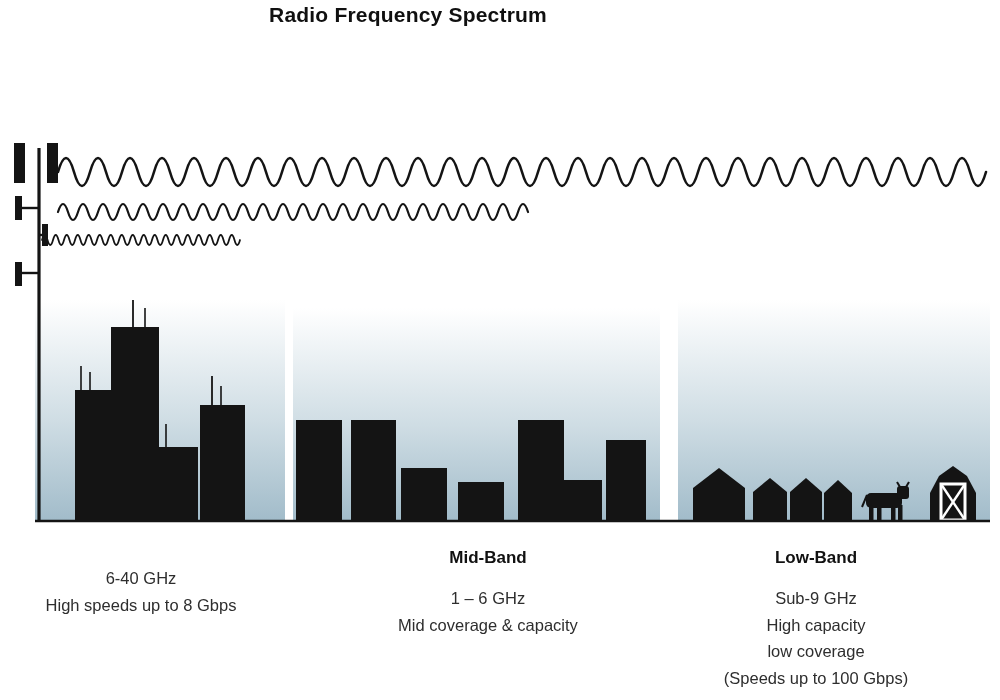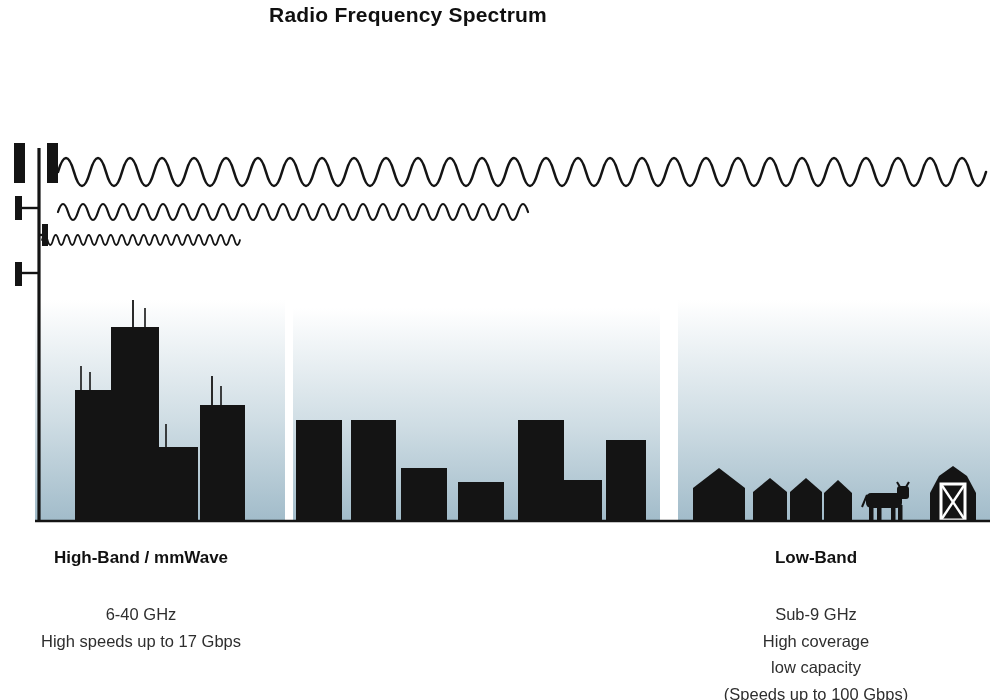--- a/index.html
+++ b/index.html
@@ -4,21 +4,21 @@
 <style>
   html,body{margin:0;padding:0;background:#ffffff;}
   .page{position:relative;width:1000px;height:700px;background:#ffffff;overflow:hidden;
         font-family:"Liberation Sans", sans-serif;color:#1c1c1c;}
   .title{position:absolute;top:3px;left:0;width:816px;text-align:center;
          font-size:21px;font-weight:bold;letter-spacing:.2px;color:#101010;}
   .scene{position:absolute;top:0;left:0;}
   .labels{position:absolute;top:548px;left:0;width:1000px;height:150px;}
   .band-col{position:absolute;top:0;text-align:center;}
   .band-col .band-name{font-size:17px;font-weight:bold;color:#111;}
-  .band-col .band-desc{margin-top:33px;font-size:16.5px;line-height:26.5px;color:#2e2e2e;}
+  .band-col .band-desc{margin-top:17px;font-size:16.5px;line-height:26.5px;color:#2e2e2e;}
   .col-high{left:0;width:282px;}
   .col-mid{left:345px;width:286px;}
   .col-low{left:670px;width:292px;}
 </style>
 </head>
 <body>
 
 <div class="page">
 
   <div class="title">Radio Frequency Spectrum</div>
@@ -101,32 +101,38 @@
       <line x1="941" y1="484" x2="965" y2="520" stroke="#ffffff" stroke-width="2.4"></line>
       <line x1="965" y1="484" x2="941" y2="520" stroke="#ffffff" stroke-width="2.4"></line>
     </g>
 
     <line x1="35" y1="521" x2="990" y2="521" stroke="#141414" stroke-width="2.6"></line>
   </svg>
 
   <div class="labels">
 
     <div class="band-col col-high">
-      <div class="band-name">High-Band / mmWave</div>
       <div class="band-desc">
         <div>6-40 GHz</div>
-        <div>High speeds up to 17 Gbps</div>
+        <div>High speeds up to 8 Gbps</div>
       </div>
     </div>
 
+    <div class="band-col col-mid">
+      <div class="band-name">Mid-Band</div>
+      <div class="band-desc">
+        <div>1 – 6 GHz</div>
+        <div>Mid coverage &amp; capacity</div>
+      </div>
+    </div>
 
     <div class="band-col col-low">
       <div class="band-name">Low-Band</div>
       <div class="band-desc">
         <div>Sub-9 GHz</div>
-        <div>High coverage</div>
-        <div>low capacity</div>
+        <div>High capacity</div>
+        <div>low coverage</div>
         <div>(Speeds up to 100 Gbps)</div>
       </div>
     </div>
 
   </div>
 </div>
 
 </body></html>

